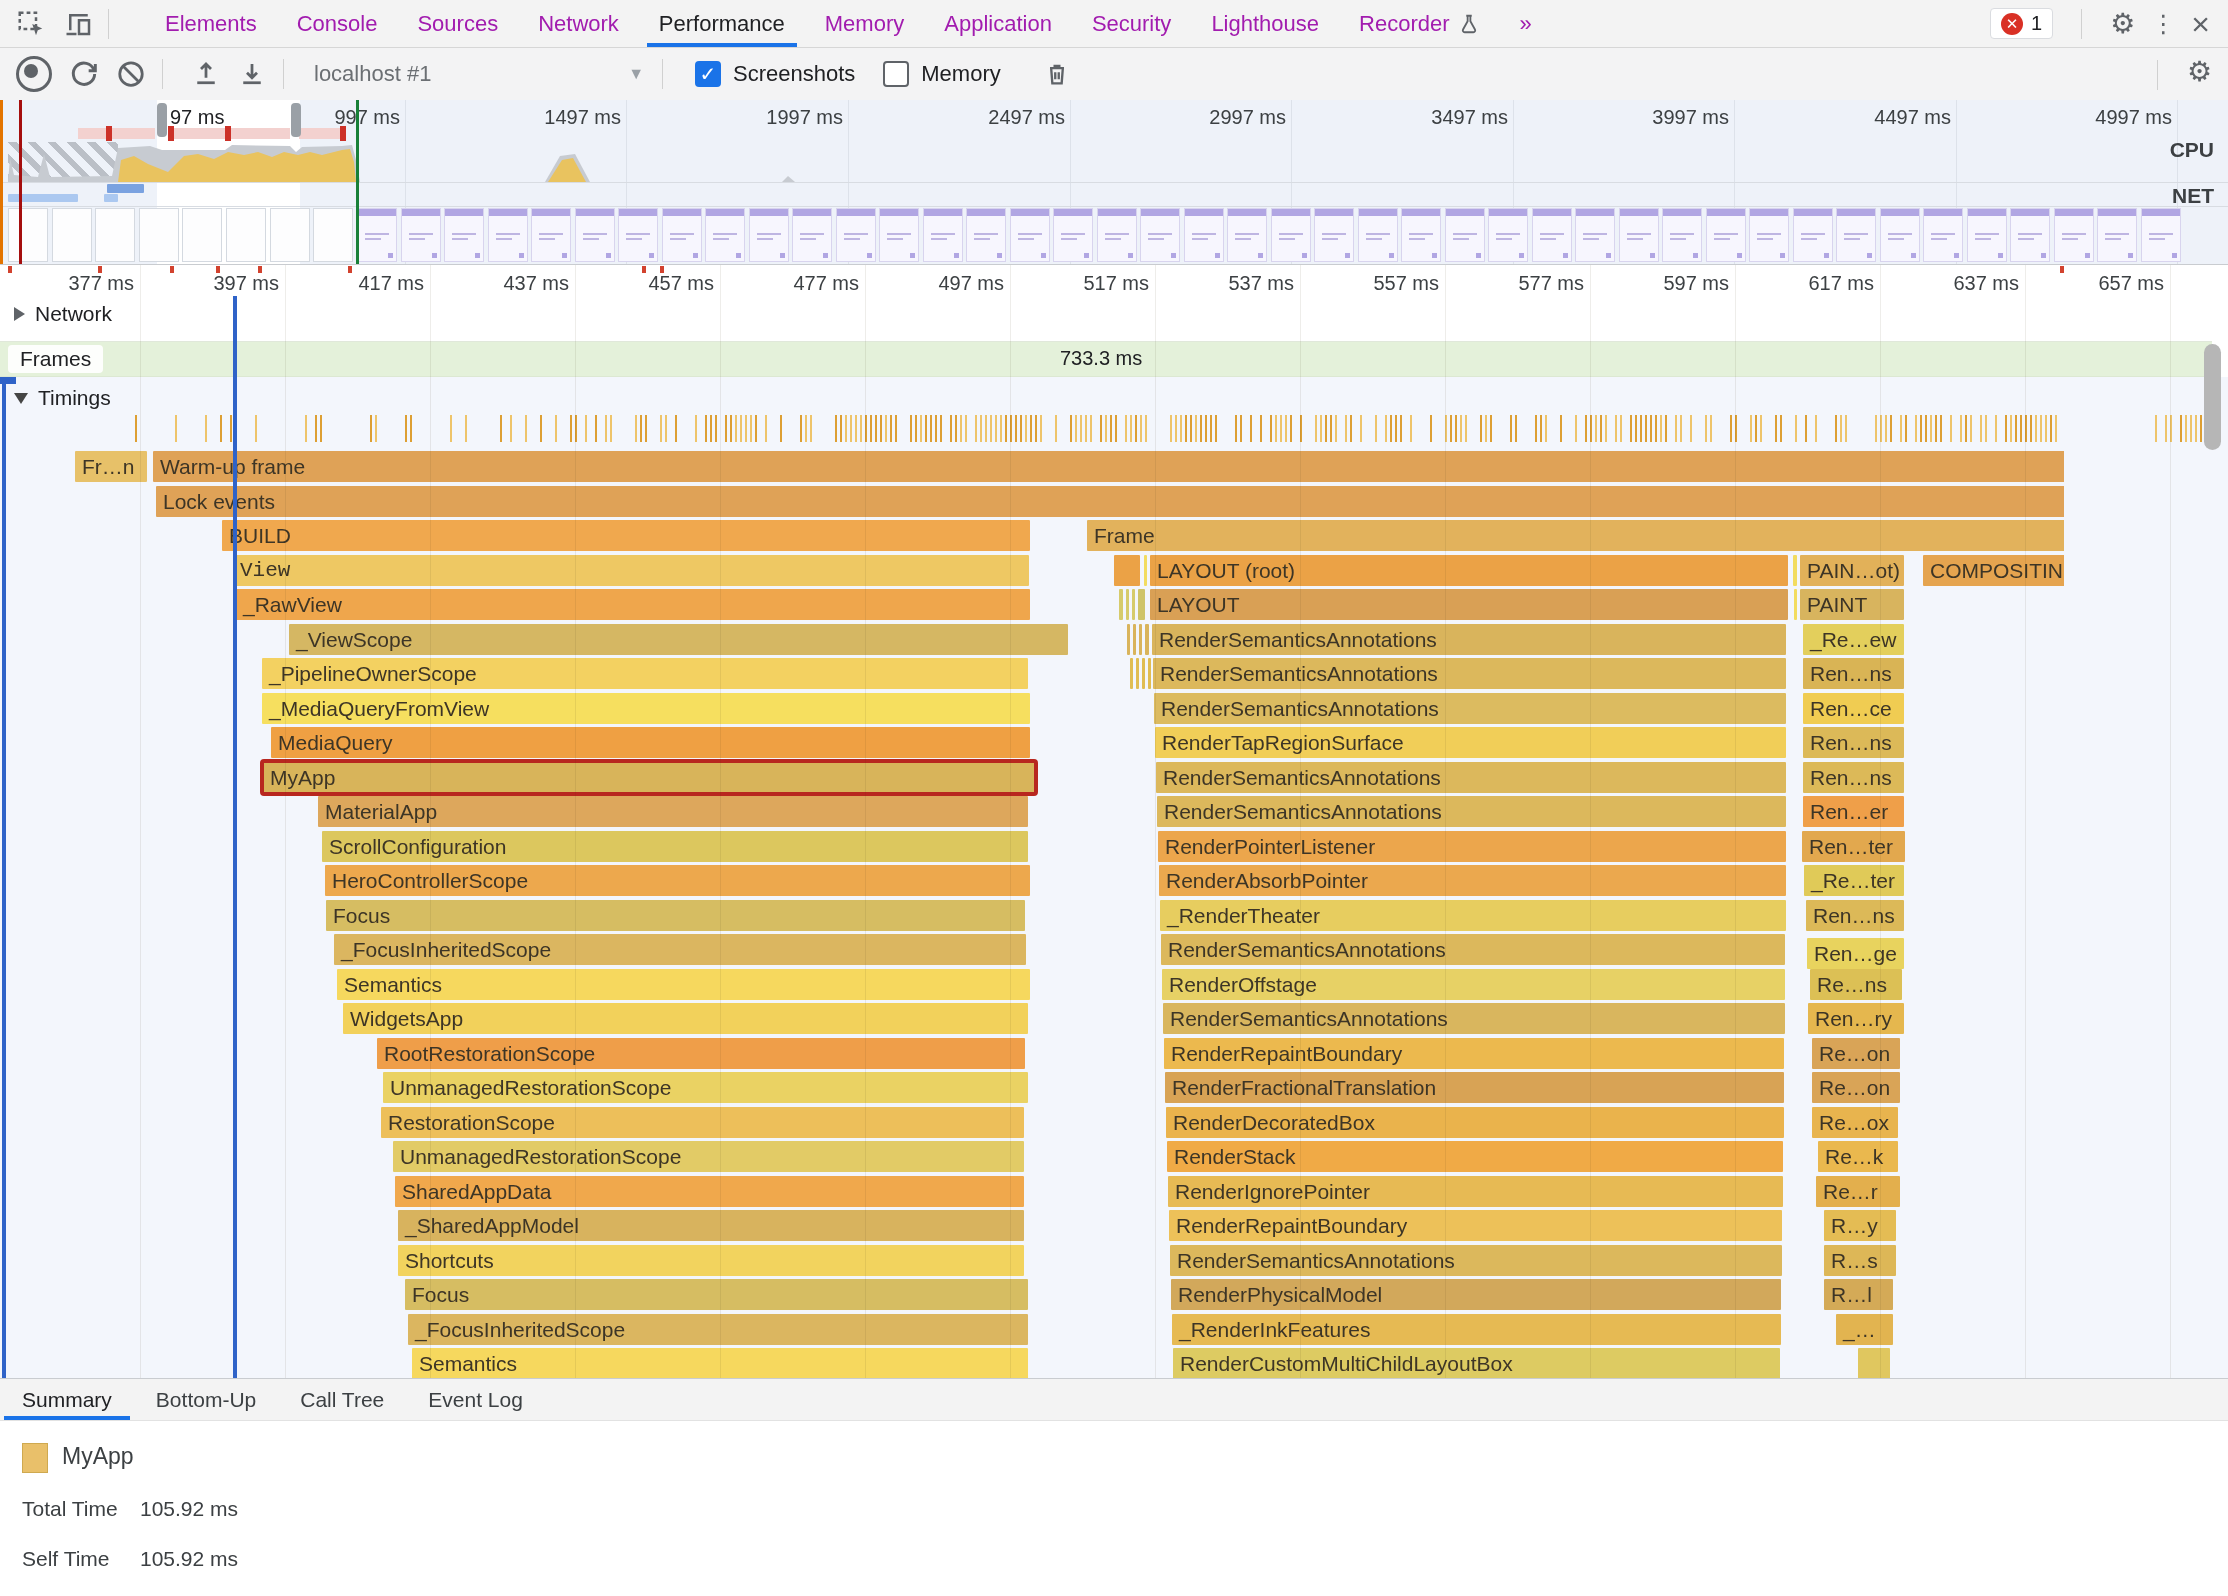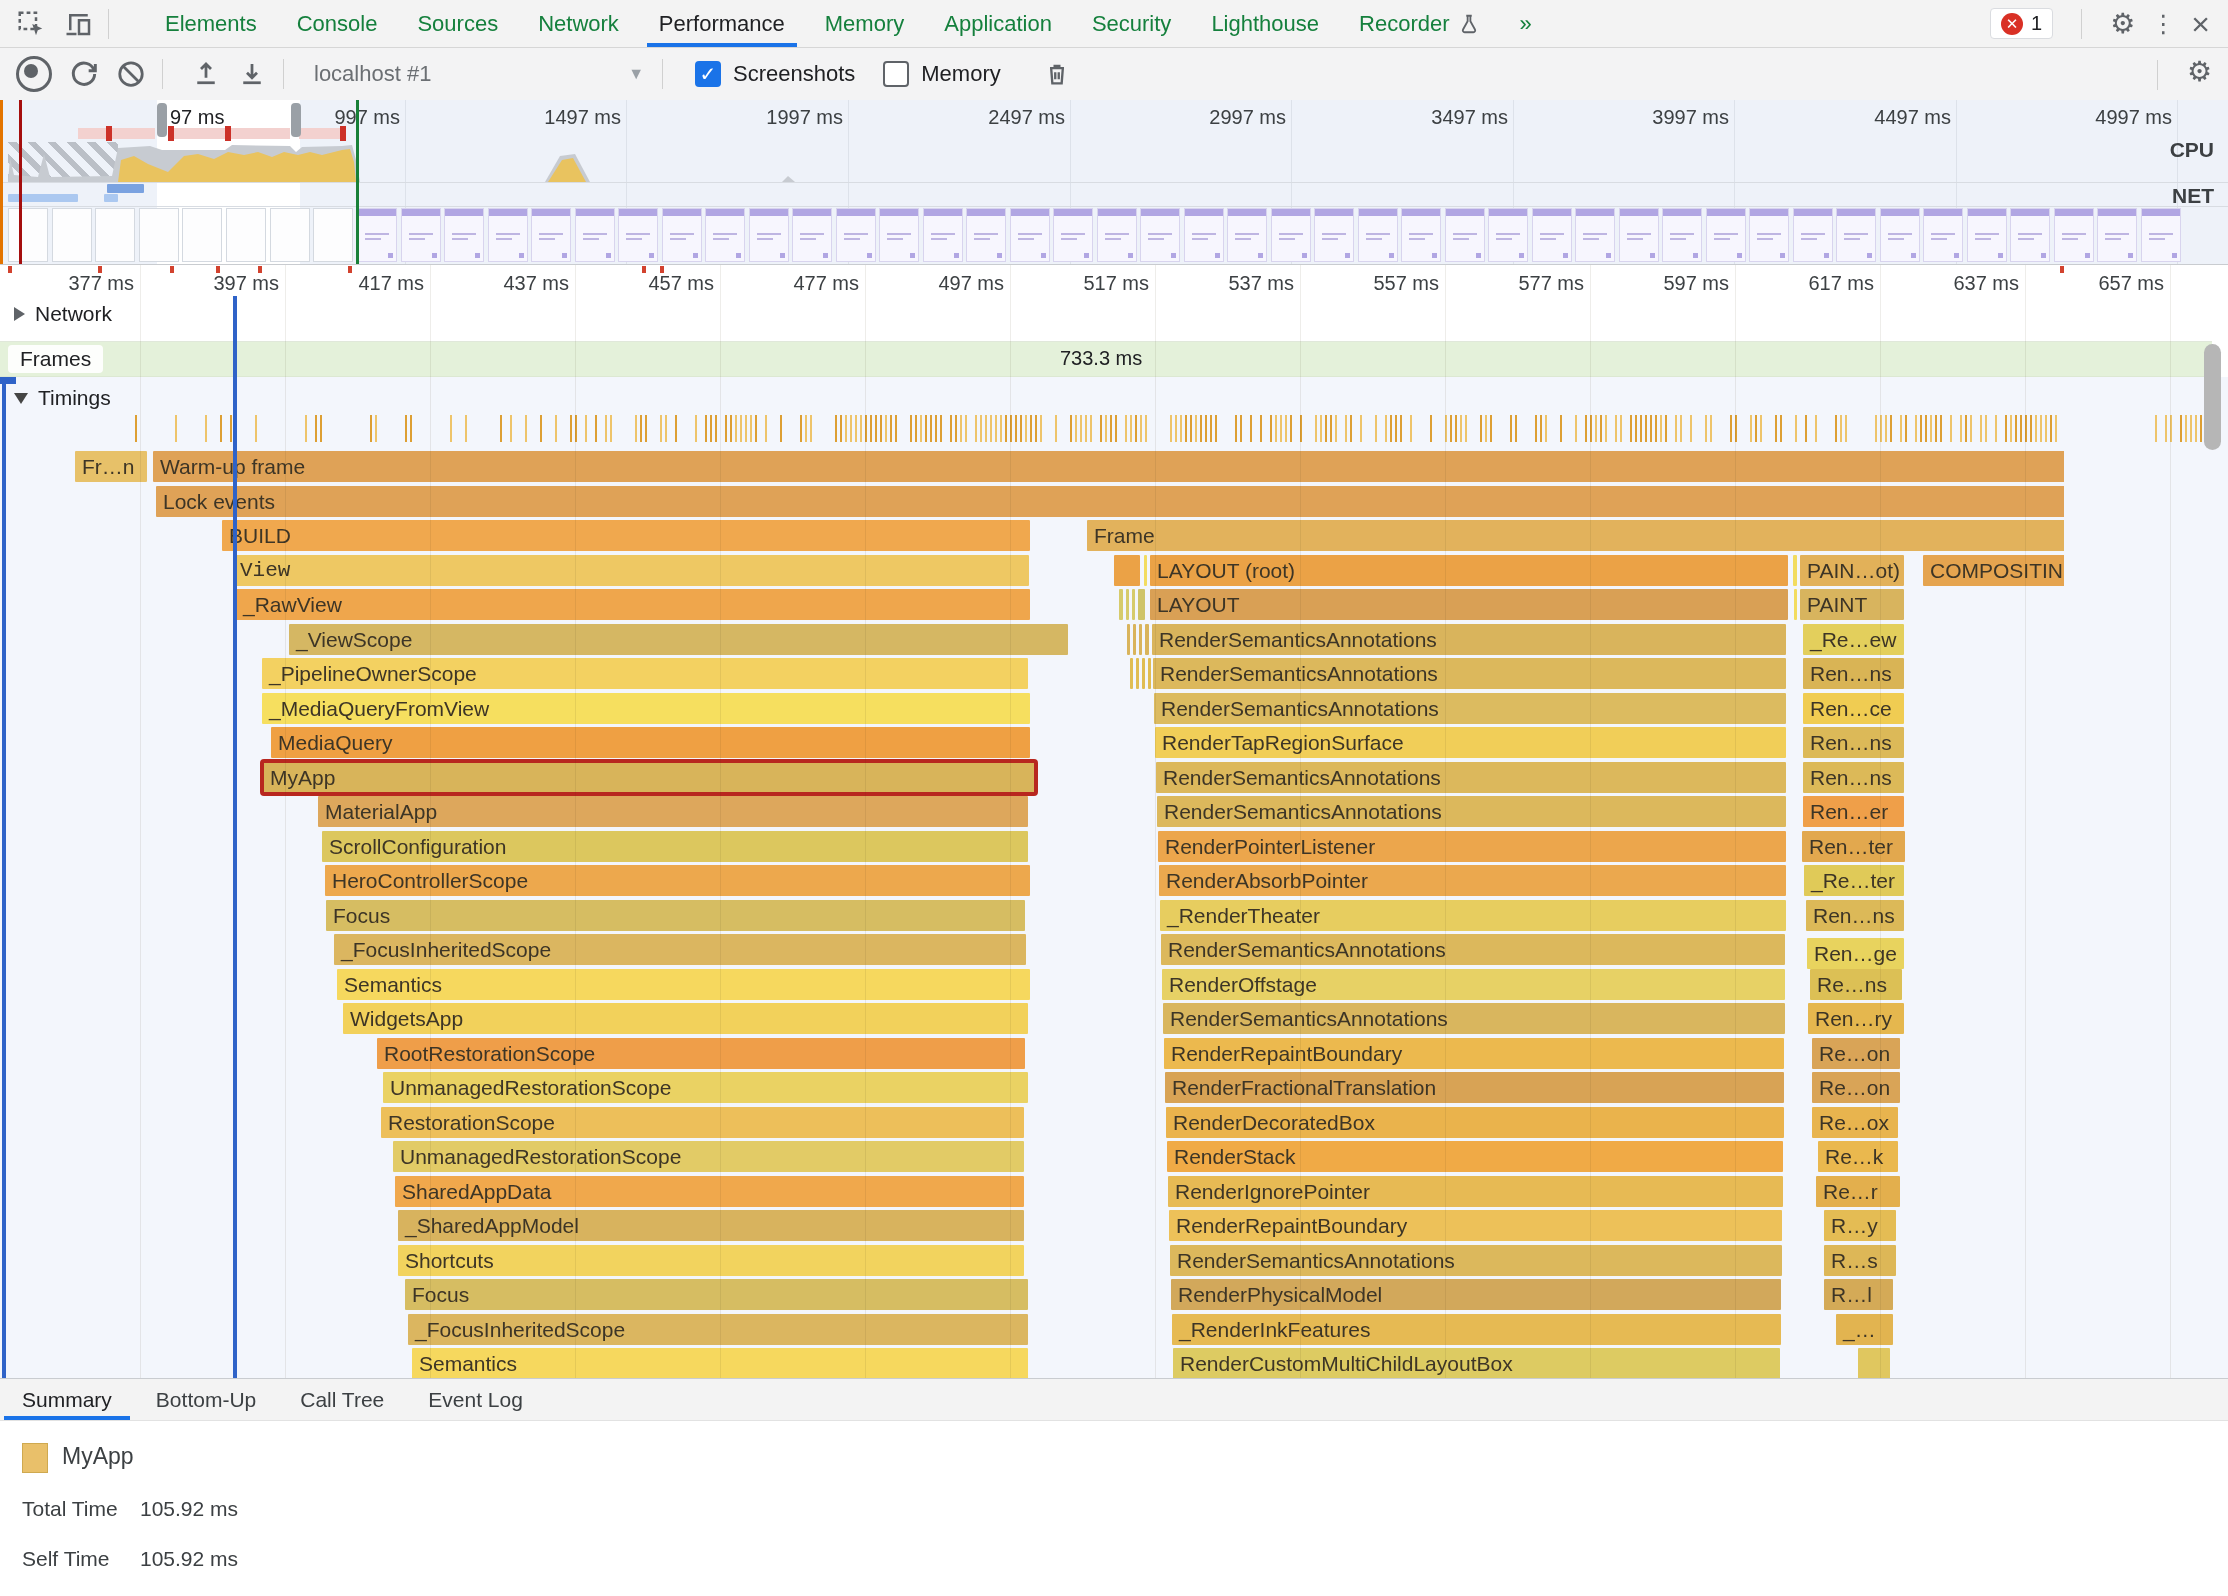--- a/index.html
+++ b/index.html
@@ -3,21 +3,21 @@
 <meta charset="utf-8">
 <style>
   html,body{margin:0;padding:0;background:#fff;font-family:"Liberation Sans",sans-serif;}
   #stage{position:relative;width:2228px;height:1596px;overflow:hidden;background:#fff;}
   .abs{position:absolute;}
   
   #toolbar1{left:0;top:0;width:2228px;height:47px;background:#f3f3f3;border-bottom:1px solid #d6d6d6;display:flex;align-items:center;}
   .t1icon{width:34px;height:34px;margin-left:14px;display:flex;align-items:center;justify-content:center;color:#5f6368;}
   .vdiv{width:1px;height:30px;background:#d0d0d0;margin:0 12px;}
   #tabs{display:flex;height:47px;margin-left:24px;}
-  .tab{padding:0 20px;line-height:45px;font-size:22px;color:#15803d;position:relative;cursor:default;display:flex;align-items:center;gap:8px;}
+  .tab{padding:0 20px;line-height:45px;font-size:22px;color:#a21caf;position:relative;cursor:default;display:flex;align-items:center;gap:8px;}
   .tab.active{color:#202124;}
   .tab.active::after{content:"";position:absolute;left:8px;right:8px;bottom:0;height:4px;background:#1a73e8;}
   #t1right{margin-left:auto;display:flex;align-items:center;gap:16px;margin-right:18px;}
   #errbadge{display:flex;align-items:center;gap:8px;background:#fff;border:1px solid #dadce0;border-radius:4px;padding:3px 10px;}
   #errdot{width:22px;height:22px;border-radius:50%;background:#d93025;color:#fff;font-size:15px;line-height:22px;text-align:center;}
   #errcount{font-size:20px;color:#202124;}
   .glyph{font-size:28px;color:#5f6368;line-height:1;}
   
   #toolbar2{left:0;top:48px;width:2228px;height:52px;background:#f3f3f4;border-bottom:1px solid #c9ccd0;display:flex;align-items:center;}
   .ctl{margin-left:16px;display:flex;align-items:center;justify-content:center;color:#5f6368;}

